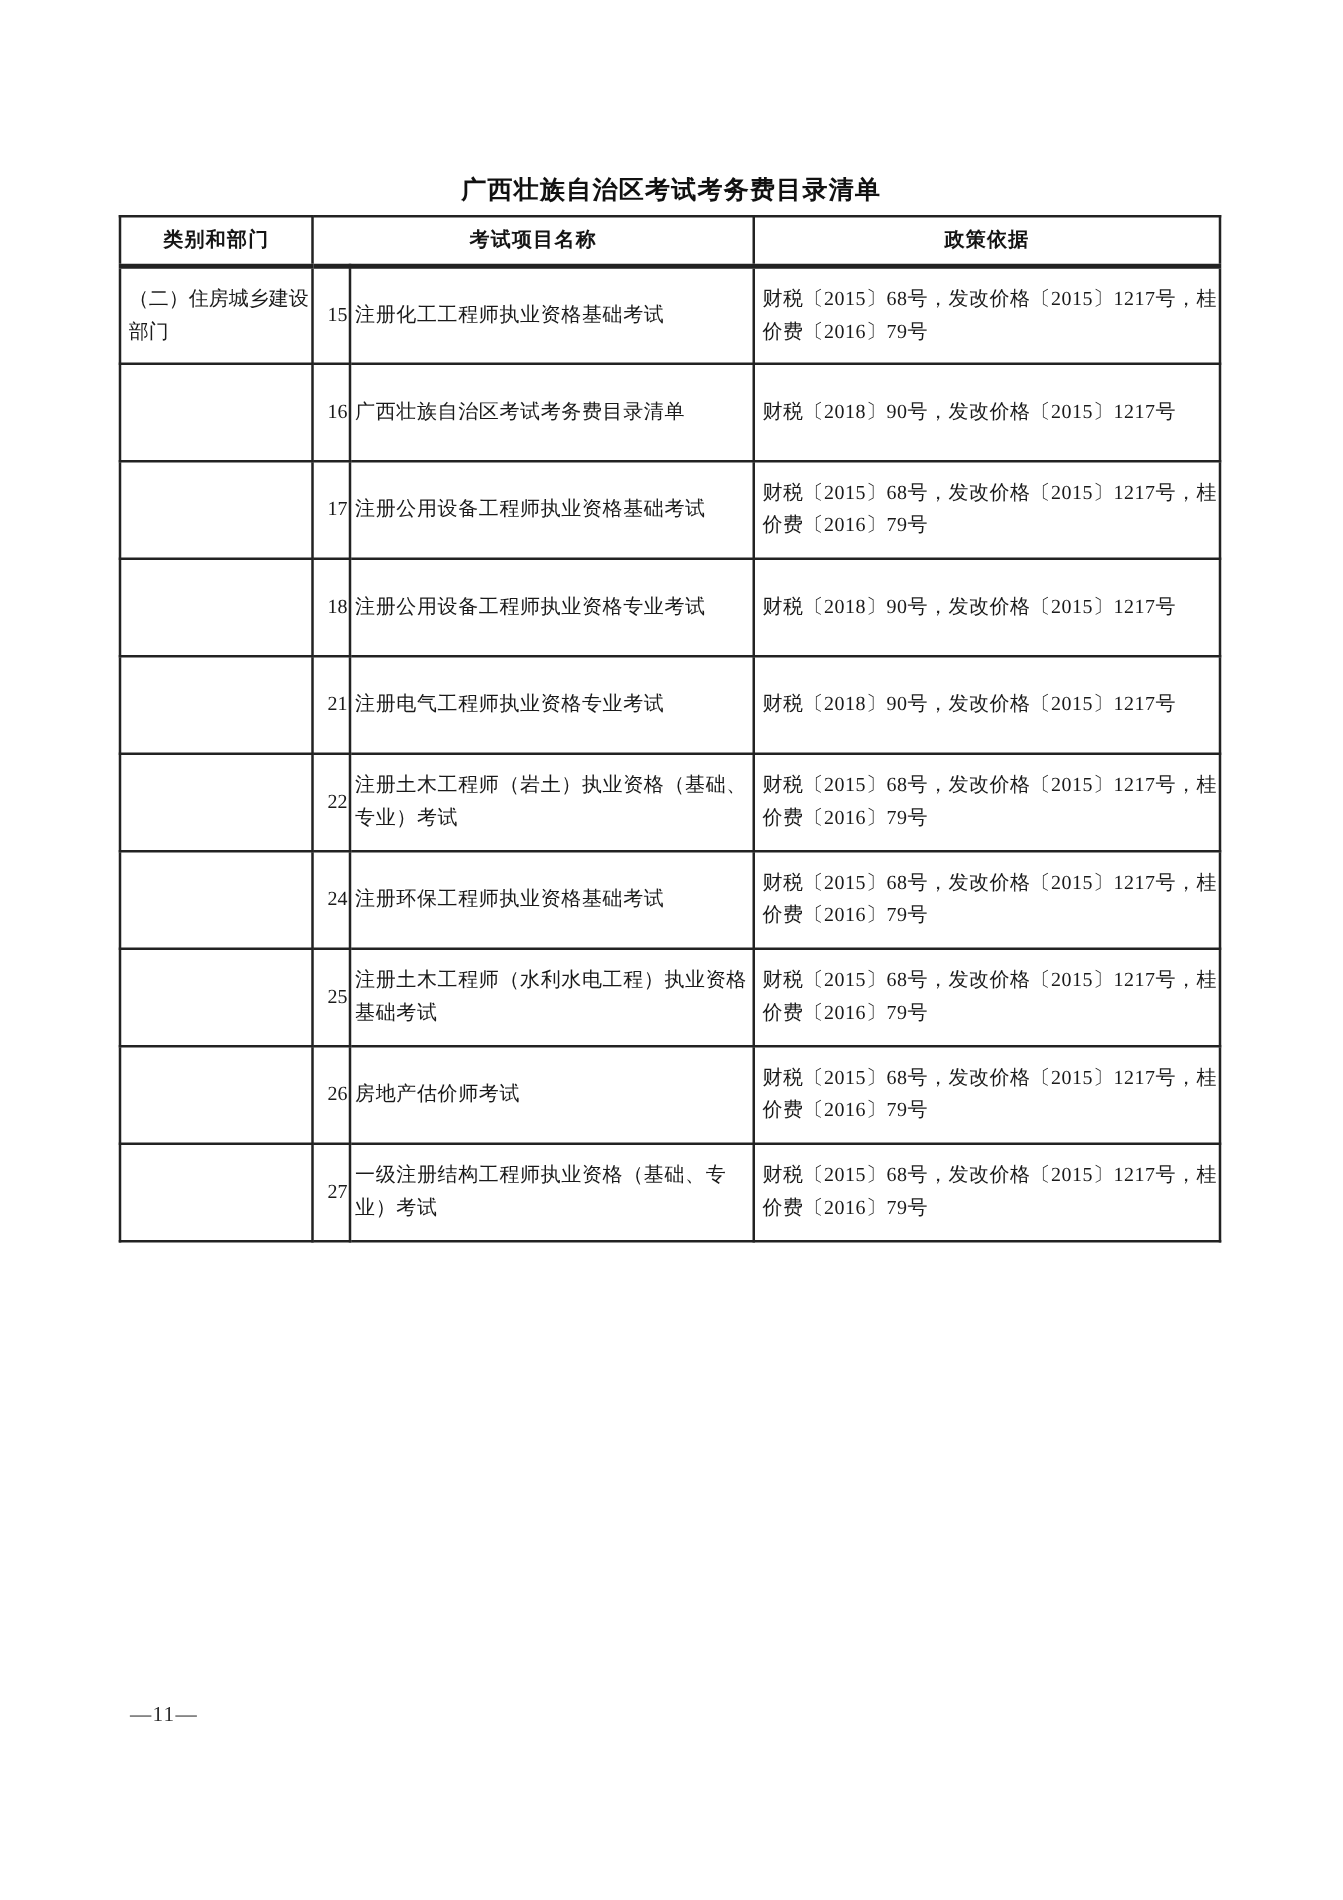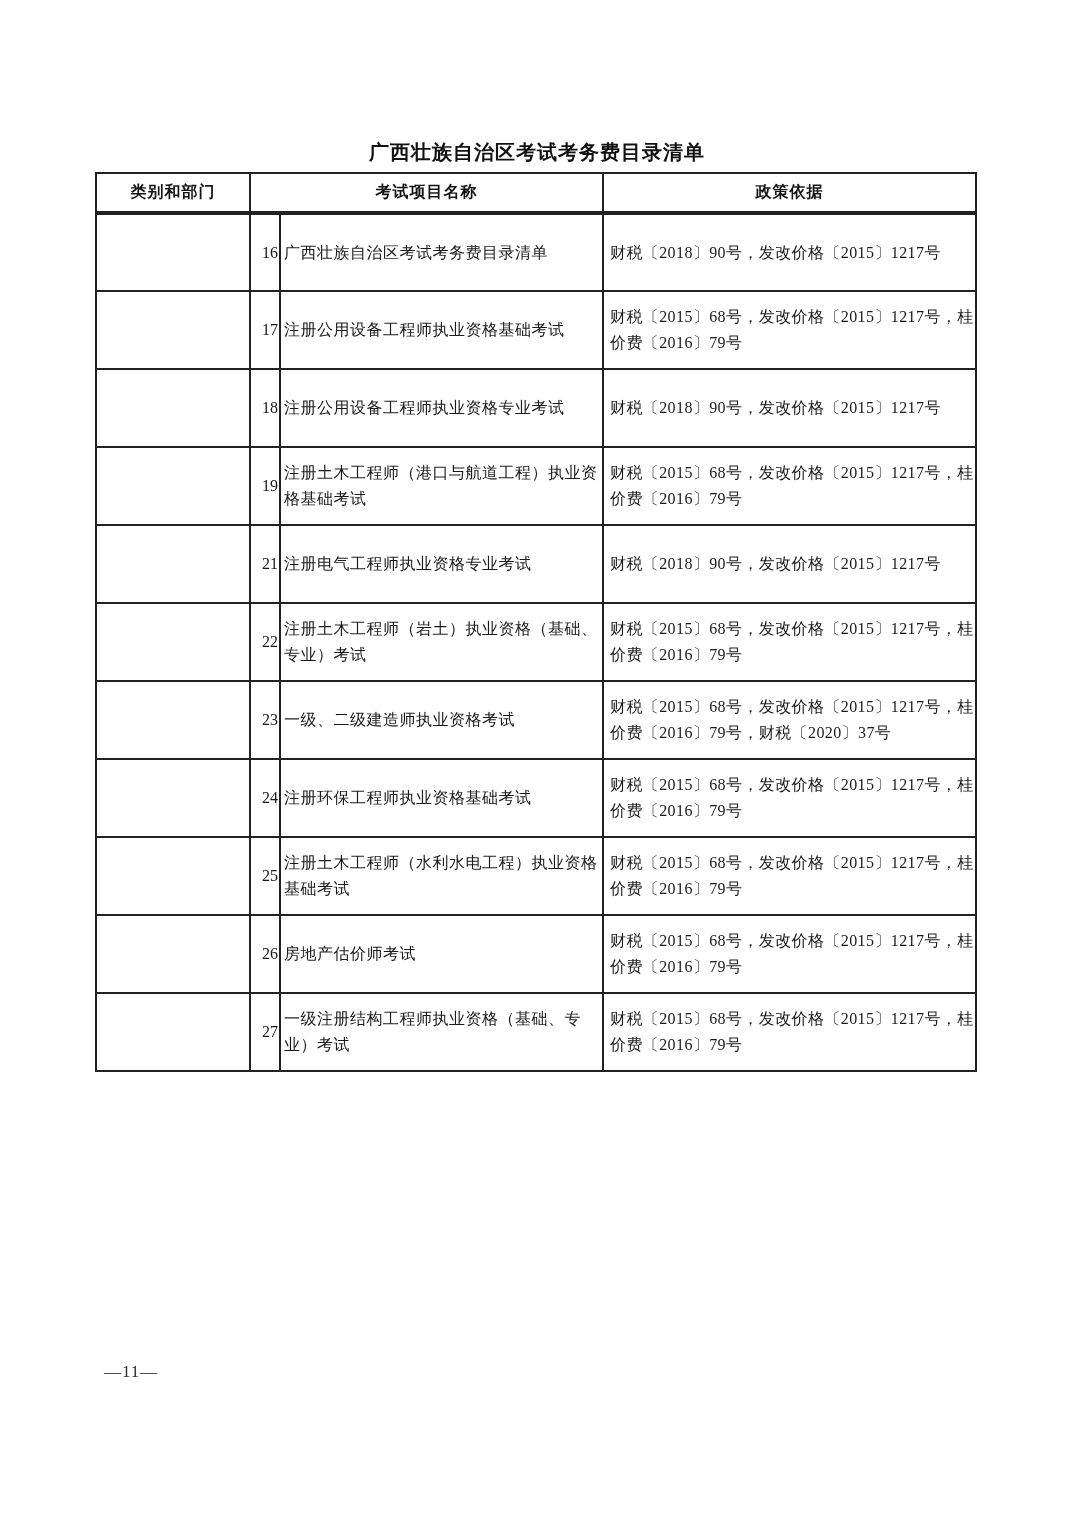--- a/index.html
+++ b/index.html
@@ -106,60 +106,54 @@
   </colgroup>
   <thead>
     <tr>
       <th>类别和部门</th>
       <th colspan="2">考试项目名称</th>
       <th>政策依据</th>
     </tr>
   </thead>
   <tbody>
     <tr>
+      <td class="dept">（二）住房城乡建设部门</td>
+      <td class="num">15</td>
+      <td class="exam">注册化工工程师执业资格基础考试</td>
+      <td class="policy">财税〔2015〕68号，发改价格〔2015〕1217号，桂价费〔2016〕79号</td>
+    </tr>
+    <tr>
       <td class="dept"></td>
       <td class="num">16</td>
       <td class="exam">广西壮族自治区考试考务费目录清单</td>
       <td class="policy">财税〔2018〕90号，发改价格〔2015〕1217号</td>
     </tr>
     <tr>
       <td class="dept"></td>
       <td class="num">17</td>
       <td class="exam">注册公用设备工程师执业资格基础考试</td>
       <td class="policy">财税〔2015〕68号，发改价格〔2015〕1217号，桂价费〔2016〕79号</td>
     </tr>
     <tr>
       <td class="dept"></td>
       <td class="num">18</td>
       <td class="exam">注册公用设备工程师执业资格专业考试</td>
       <td class="policy">财税〔2018〕90号，发改价格〔2015〕1217号</td>
     </tr>
     <tr>
       <td class="dept"></td>
-      <td class="num">19</td>
-      <td class="exam">注册土木工程师（港口与航道工程）执业资格基础考试</td>
-      <td class="policy">财税〔2015〕68号，发改价格〔2015〕1217号，桂价费〔2016〕79号</td>
-    </tr>
-    <tr>
-      <td class="dept"></td>
       <td class="num">21</td>
       <td class="exam">注册电气工程师执业资格专业考试</td>
       <td class="policy">财税〔2018〕90号，发改价格〔2015〕1217号</td>
     </tr>
     <tr>
       <td class="dept"></td>
       <td class="num">22</td>
       <td class="exam">注册土木工程师（岩土）执业资格（基础、专业）考试</td>
       <td class="policy">财税〔2015〕68号，发改价格〔2015〕1217号，桂价费〔2016〕79号</td>
-    </tr>
-    <tr>
-      <td class="dept"></td>
-      <td class="num">23</td>
-      <td class="exam">一级、二级建造师执业资格考试</td>
-      <td class="policy">财税〔2015〕68号，发改价格〔2015〕1217号，桂价费〔2016〕79号，财税〔2020〕37号</td>
     </tr>
     <tr>
       <td class="dept"></td>
       <td class="num">24</td>
       <td class="exam">注册环保工程师执业资格基础考试</td>
       <td class="policy">财税〔2015〕68号，发改价格〔2015〕1217号，桂价费〔2016〕79号</td>
     </tr>
     <tr>
       <td class="dept"></td>
       <td class="num">25</td>

